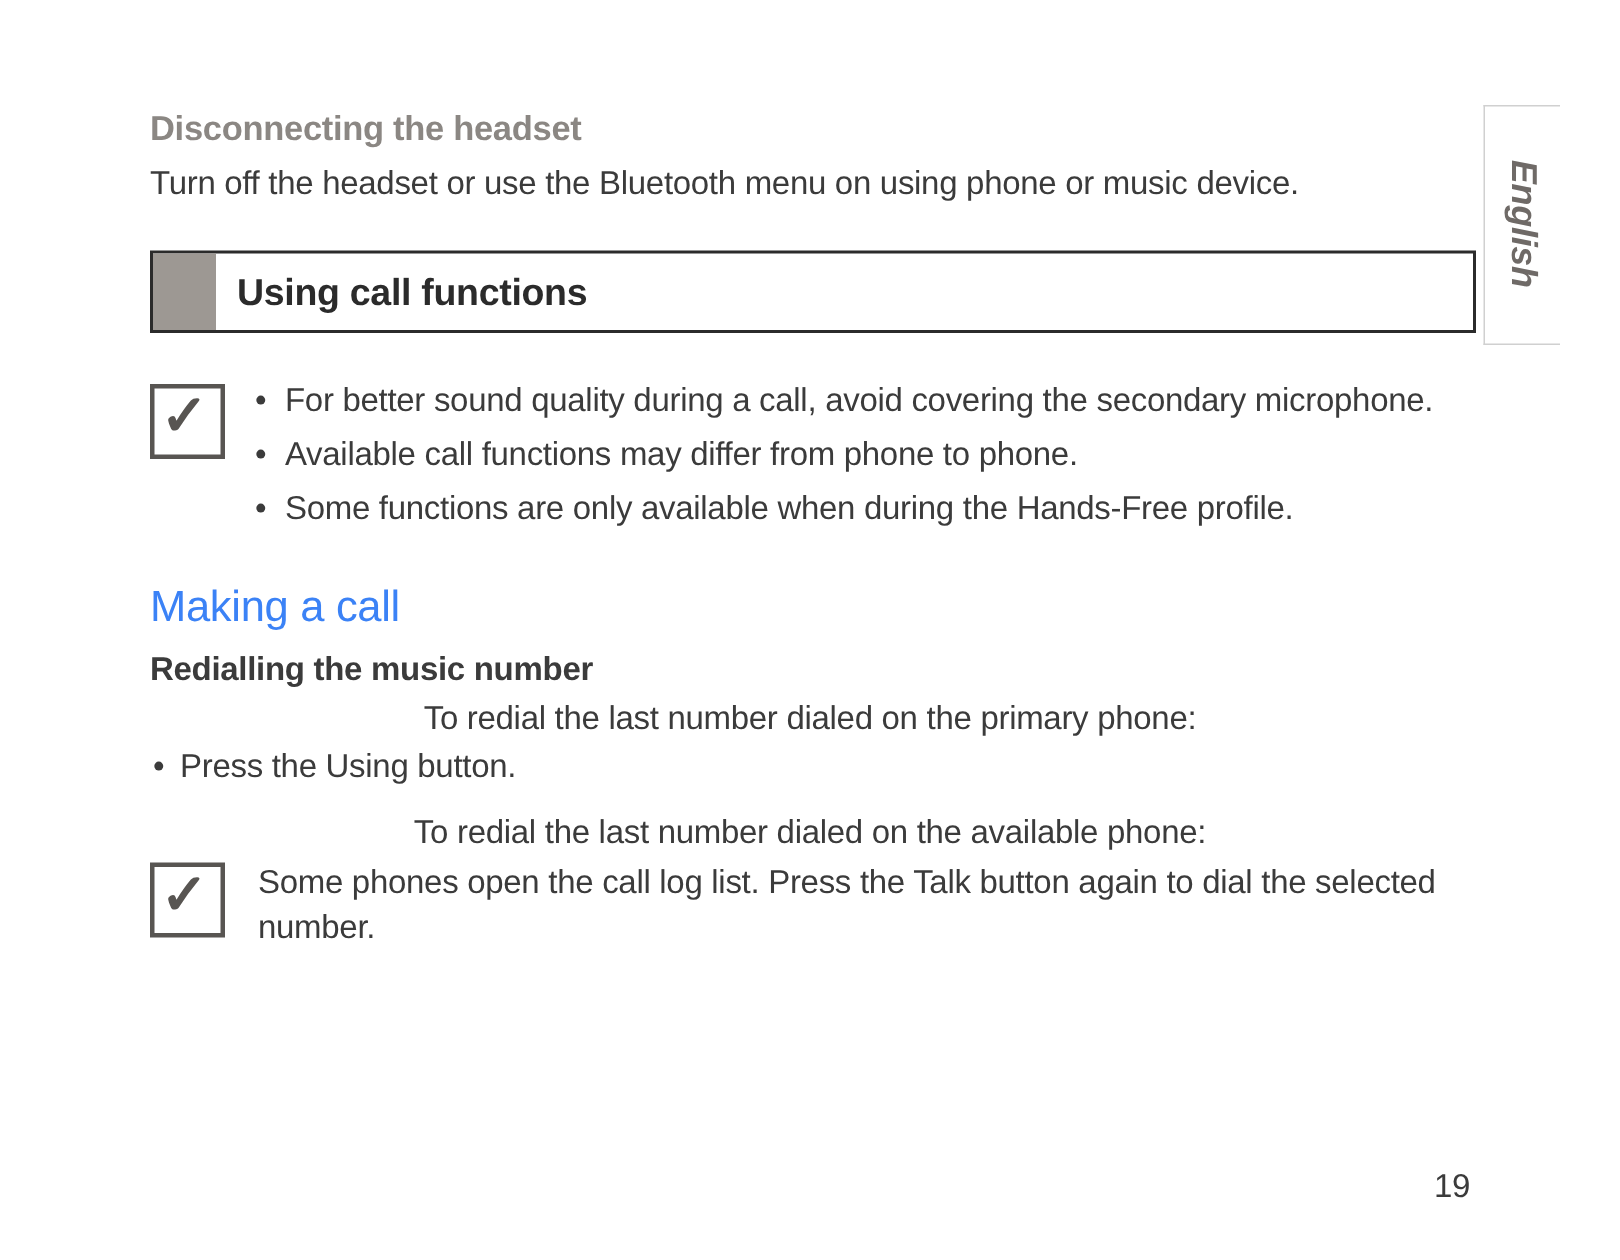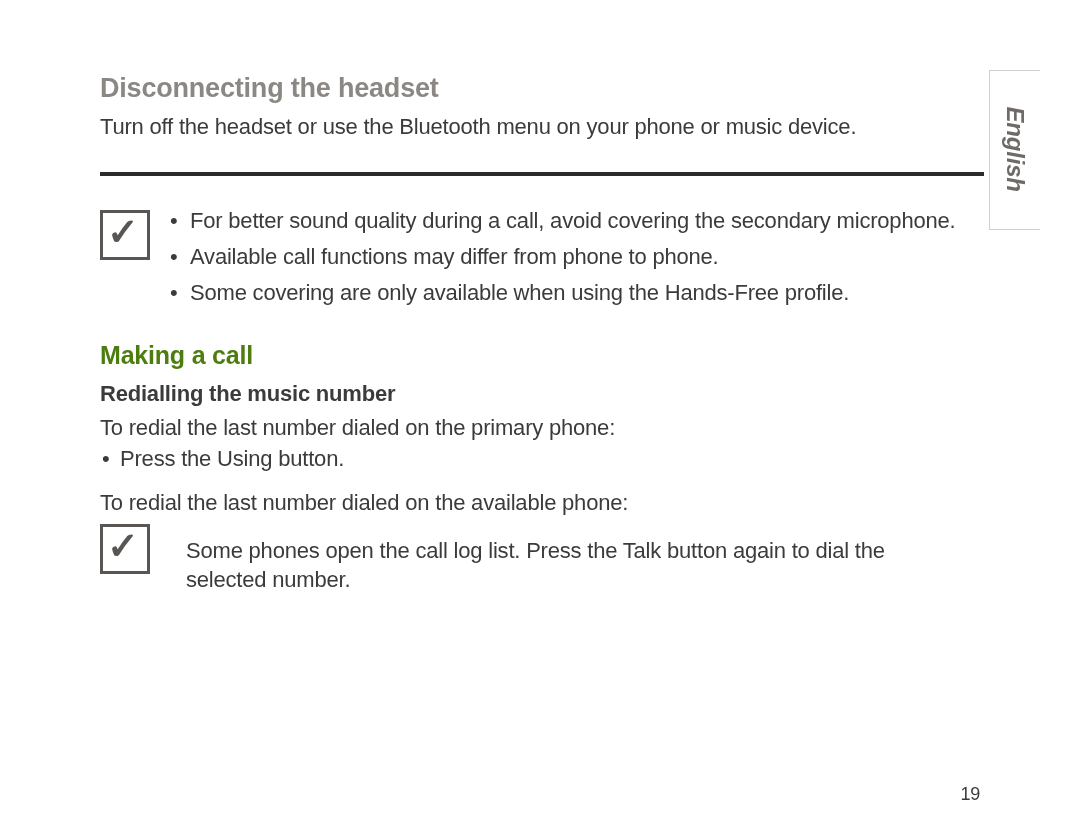--- a/index.html
+++ b/index.html
@@ -43,21 +43,21 @@
   }
   .side-tab-text span {
     transform: rotate(90deg);
     font-weight: 700;
     font-style: italic;
     color: #6f6a67;
     font-size: 24px;
     white-space: nowrap;
   }
   h2.gray {
-    font-size: 27px;
+    font-size: 23px;
     font-weight: 700;
     color: #8b8783;
     margin: 0 0 6px 0;
   }
   .body-text {
     margin: 0 0 30px 0;
   }
   .section-box {
     border: 2px solid #2b2b2b;
     display: flex;
@@ -110,33 +110,34 @@
   }
   ul.bullets > li::before {
     content: "•";
     position: absolute;
     left: 0;
     top: 0;
     font-size: 22px;
     color: #3b3b3b;
   }
   h3.gray {
-    font-size: 25px;
-    font-weight: 700;
-    color: #4d7c0f;
+    font-size: 29px;
+    font-weight: 400;
+    color: #3b82f6;
     margin: 8px 0 6px 0;
   }
   .sub-bold {
     font-weight: 700;
     font-size: 22px;
     margin: 0 0 4px 0;
     color: #3b3b3b;
   }
   .para {
     margin: 0 0 2px 0;
+    text-align: center;
   }
   ul.body-bullets {
     list-style: none;
     margin: 0 0 14px 0;
     padding: 0;
   }
   ul.body-bullets > li {
     position: relative;
     padding-left: 20px;
   }
@@ -145,55 +146,56 @@
     position: absolute;
     left: 2px;
     top: 0;
     font-size: 22px;
     color: #3b3b3b;
   }
   .page-number {
     position: absolute;
     bottom: 34px;
     right: 100px;
-    font-size: 18px;
+    font-size: 22px;
     color: #3b3b3b;
   }
   .content-col { width: 880px; }
   .note-text { flex: 1; }
-  .note-text p { margin: 16px; }
+  .note-text p { margin: 2px; }
 </style>
 </head>
 <body>
 
 <div class="page">
 
   <div class="side-tab-outline"></div>
   <div class="side-tab-text">
     <span>English</span>
   </div>
 
   <div class="content-col">
 
     <h2 class="gray">Disconnecting the headset</h2>
-    <p class="body-text">Turn off the headset or use the Bluetooth menu on your phone or music device.</p>
+    <p class="body-text">Turn off the headset or use the Bluetooth menu on using phone or music device.</p>
 
     <div class="section-box">
       <div class="accent"></div>
+      <div class="title">Using call functions</div>
     </div>
 
     <div class="note-block">
       <div class="note-icon">
         <span class="check">✓</span>
       </div>
       <div class="note-text">
         <ul class="bullets">
           <li>For better sound quality during a call, avoid covering the secondary microphone.</li>
           <li>Available call functions may differ from phone to phone.</li>
-          <li>Some covering are only available when using the Hands-Free profile.</li>
+          <li>Some functions are only available when during the Hands-Free profile.</li>
         </ul>
       </div>
     </div>
 
     <h3 class="gray">Making a call</h3>
     <p class="sub-bold">Redialling the music number</p>
 
     <p class="para">To redial the last number dialed on the primary phone:</p>
     <ul class="body-bullets">
       <li>Press the Using button.</li>

